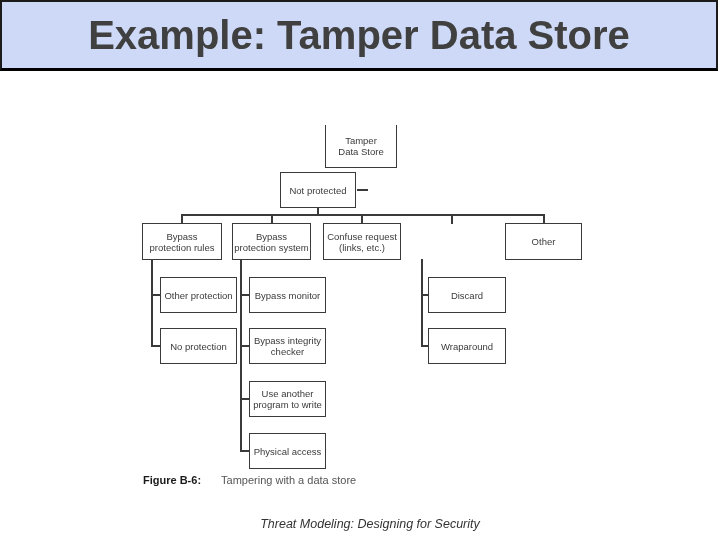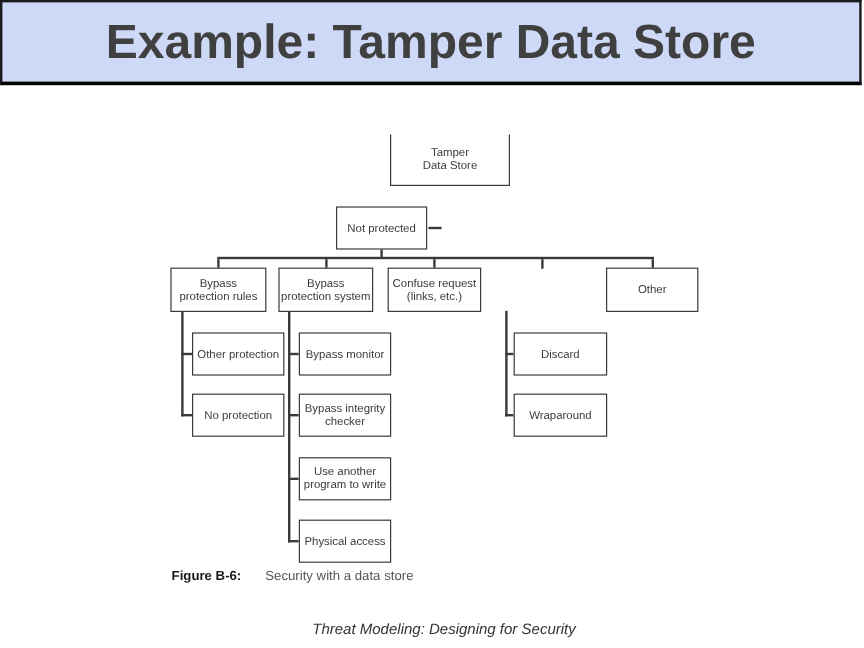--- a/index.html
+++ b/index.html
@@ -27,21 +27,21 @@
     display: flex; align-items: center; justify-content: center;
     text-align: center; color: #3a3a3a;
     font-size: 9.5px; line-height: 11px; white-space: pre-line;
   }
   .node.open-top { border-top: none; }
   .hline, .vline { position: absolute; background: #3a3a3a; }
   .hline { height: 2px; }
   .vline { width: 2px; }
 
   
-  .n-root       { left: 325px; top: 112px; width: 100px; height: 43px; }
+  .n-root       { left: 325px; top: 125px; width: 72px; height: 43px; }
   .n-notprot    { left: 280px; top: 172px; width: 76px; height: 36px; }
   .n-rules      { left: 142px; top: 223px; width: 80px; height: 37px; }
   .n-system     { left: 232px; top: 223px; width: 79px; height: 37px; }
   .n-confuse    { left: 323px; top: 223px; width: 78px; height: 37px; }
   .n-capacity   { left: 414px; top: 223px; width: 76px; height: 37px; }
   .n-other      { left: 505px; top: 223px; width: 77px; height: 37px; }
   .n-weak       { left: 160px; top: 277px; width: 77px; height: 36px; }
   .n-monitor    { left: 249px; top: 277px; width: 77px; height: 36px; }
   .n-discard    { left: 428px; top: 277px; width: 78px; height: 36px; }
   .n-noprot     { left: 160px; top: 328px; width: 77px; height: 36px; }
@@ -126,17 +126,17 @@
   <div class="node n-monitor">Bypass monitor</div>
   <div class="node n-noprot">No protection</div>
   <div class="node n-integrity">Bypass integrity
 checker</div>
   <div class="node n-wrap">Wraparound</div>
   <div class="node n-useanother">Use another
 program to write</div>
   <div class="node n-physical">Physical access</div>
 
   <div class="caption">
-    <span class="cap-label">Figure B-6:</span><span>Security with a data store</span>
+    <span class="cap-label">Figure B-6:</span><span>Tampering with a data store</span>
   </div>
 </div>
 
 <div class="footer">Threat Modeling: Designing for Security</div>
 
 </body></html>

